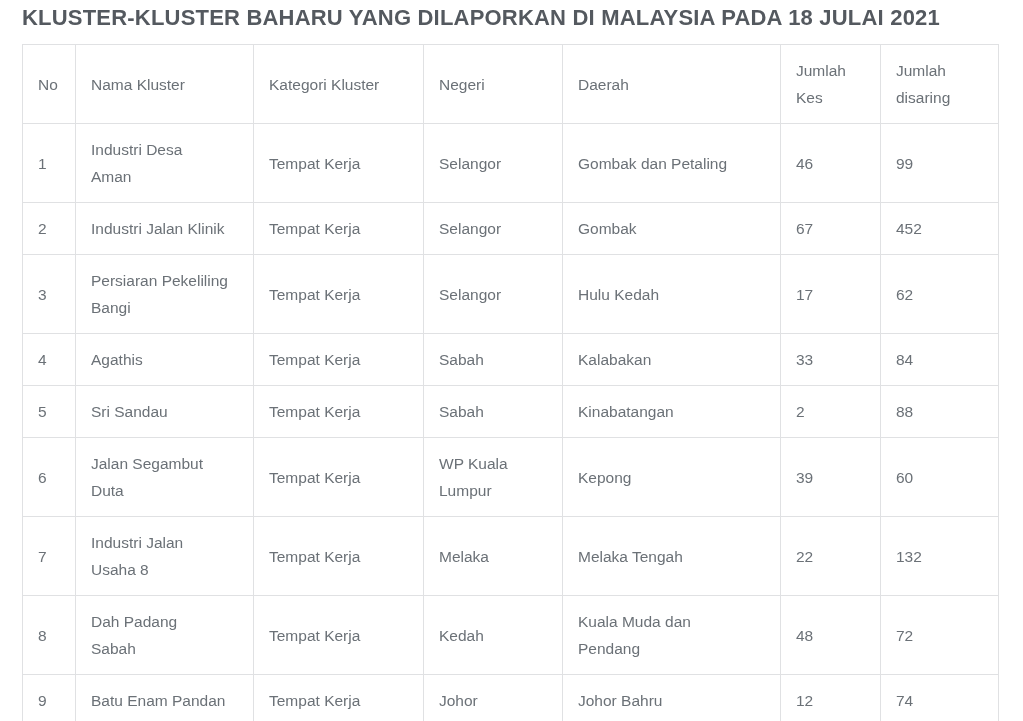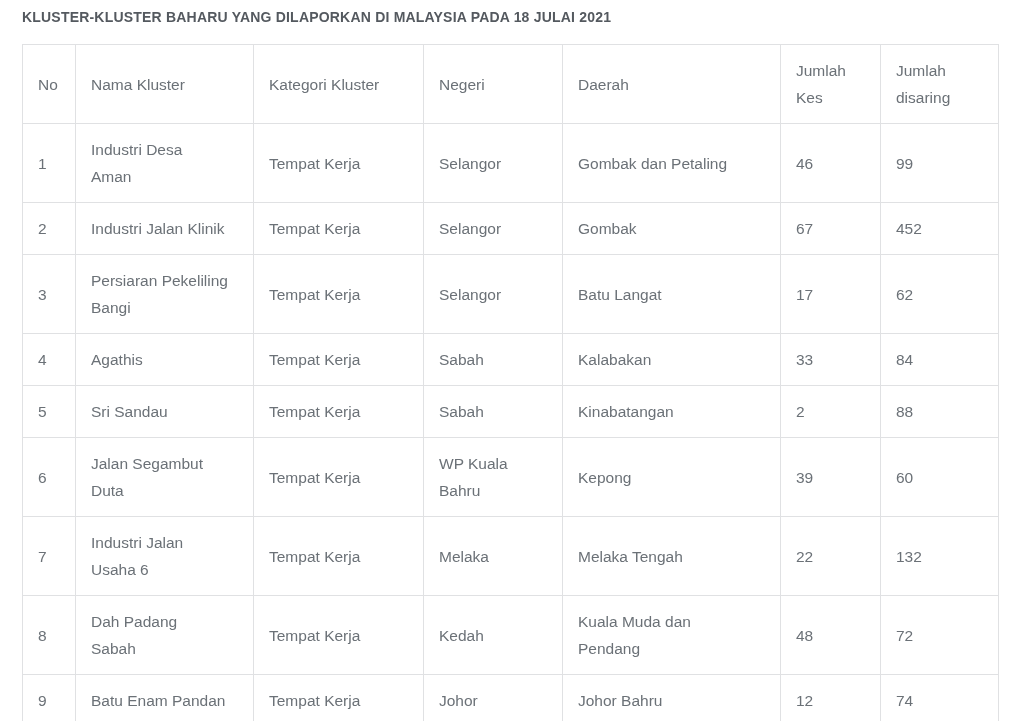--- a/index.html
+++ b/index.html
@@ -11,21 +11,21 @@
     height: 721px;
     overflow: hidden;
     font-family: "Liberation Sans", sans-serif;
   }
   .page {
     padding: 8px 0 0 22px;
     width: 1023px;
   }
   .page-title {
     margin: 0 0 17px 0;
-    font-size: 14px;
+    font-size: 22px;
     font-weight: bold;
     letter-spacing: 0.2px;
     line-height: 19px;
     color: #54595f;
   }
   table.clusters {
     border-collapse: collapse;
     table-layout: fixed;
     width: 976px;
     background: #ffffff;
@@ -97,21 +97,21 @@
           <td>Gombak</td>
           <td>67</td>
           <td>452</td>
         </tr>
         <tr>
           <td>3</td>
           <td>Persiaran Pekeliling
 Bangi</td>
           <td>Tempat Kerja</td>
           <td>Selangor</td>
-          <td>Batu Langat</td>
+          <td>Hulu Kedah</td>
           <td>17</td>
           <td>62</td>
         </tr>
         <tr>
           <td>4</td>
           <td>Agathis</td>
           <td>Tempat Kerja</td>
           <td>Sabah</td>
           <td>Kalabakan</td>
           <td>33</td>
@@ -125,29 +125,29 @@
           <td>Kinabatangan</td>
           <td>2</td>
           <td>88</td>
         </tr>
         <tr>
           <td>6</td>
           <td>Jalan Segambut
 Duta</td>
           <td>Tempat Kerja</td>
           <td>WP Kuala
-Bahru</td>
+Lumpur</td>
           <td>Kepong</td>
           <td>39</td>
           <td>60</td>
         </tr>
         <tr>
           <td>7</td>
           <td>Industri Jalan
-Usaha 6</td>
+Usaha 8</td>
           <td>Tempat Kerja</td>
           <td>Melaka</td>
           <td>Melaka Tengah</td>
           <td>22</td>
           <td>132</td>
         </tr>
         <tr>
           <td>8</td>
           <td>Dah Padang
 Sabah</td>

